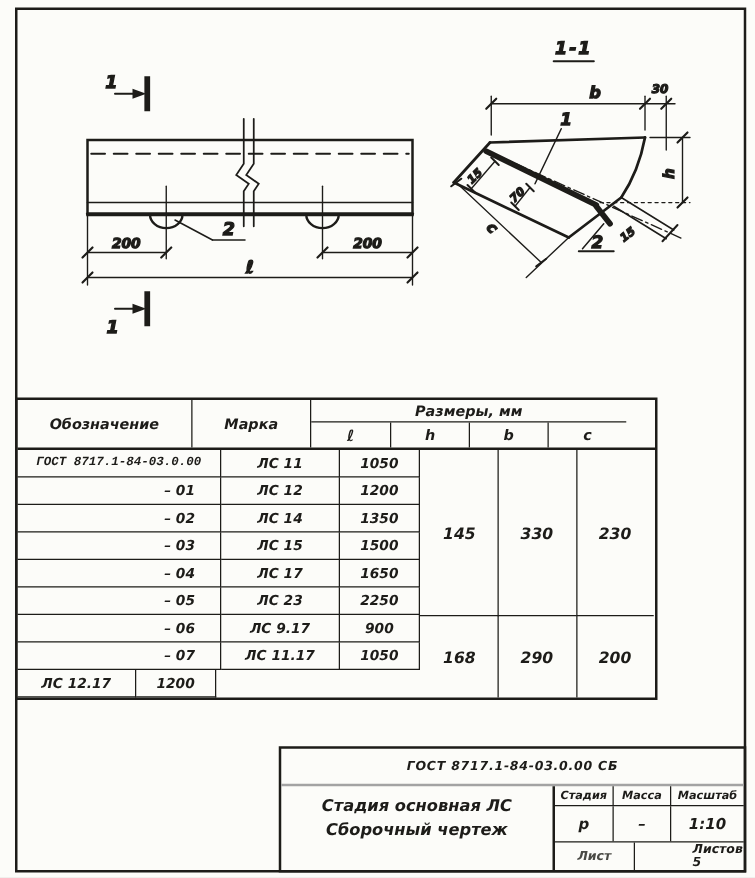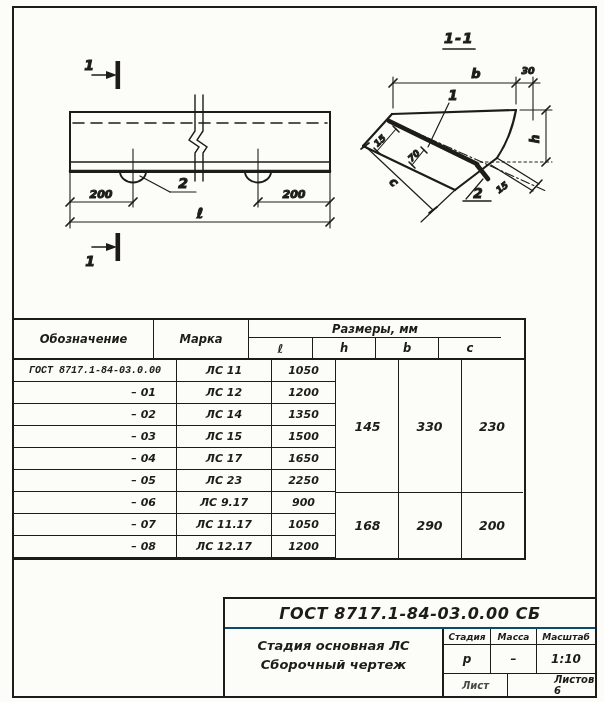--- a/index.html
+++ b/index.html
@@ -45,21 +45,21 @@
   .m-c { left:448px; width:62px; border-left:1.5px solid #1d1c19; margin-left:-1.5px;}
   .g1 { top:0; height:132px; }
   .g2 { top:132px; height:66px; border-top:1.4px solid #1d1c19; }
 
   
   .title-block {
     position:absolute; left:223px; top:597px; width:374px; height:101px;
     border:2.2px solid #1d1c19; font-style:italic; font-weight:bold;
     display:flex; flex-direction:column;
   }
-  .tb-designation { height:44px; border-bottom:2px solid #0c4a6e; display:flex; align-items:center; justify-content:center; font-size:16px; letter-spacing:0.6px; }
+  .tb-designation { height:44px; border-bottom:2px solid #a3a3a3; display:flex; align-items:center; justify-content:center; font-size:10px; letter-spacing:0.6px; }
   .tb-lower { flex:1; display:flex; }
   .tb-name { width:219px; border-right:2px solid #1d1c19; text-align:center; padding-top:7px; font-size:13px; line-height:19px; }
   .tb-grid { flex:1; display:flex; flex-direction:column; }
   .tb-hdr { height:16px; display:flex; border-bottom:1.4px solid #1d1c19; }
   .tb-hdr div { border-right:1.4px solid #1d1c19; display:flex; align-items:center; justify-content:center; font-size:9px; }
   .tb-hdr div:last-child { border-right:none; }
   .tb-vals { height:29px; display:flex; border-bottom:1.4px solid #1d1c19; }
   .tb-vals div { border-right:1.4px solid #1d1c19; display:flex; align-items:center; justify-content:center; font-size:12px; }
   .tb-vals div:last-child { border-right:none; }
   .w1 { width:47px; } .w2 { width:46px; } .w3 { flex:1; }
@@ -264,21 +264,20 @@
         <div class="tcell designation">– 06</div>
         <div class="tcell mark">ЛС 9.17</div>
         <div class="tcell len">900</div>
       </div>
       <div class="trow">
         <div class="tcell designation">– 07</div>
         <div class="tcell mark">ЛС 11.17</div>
         <div class="tcell len">1050</div>
       </div>
       <div class="trow">
-        <div class="tcell designation">– 08</div>
         <div class="tcell mark">ЛС 12.17</div>
         <div class="tcell len">1200</div>
       </div>
 
       <div class="merged m-h g1">145</div>
       <div class="merged m-b g1">330</div>
       <div class="merged m-c g1">230</div>
       <div class="merged m-h g2">168</div>
       <div class="merged m-b g2">290</div>
       <div class="merged m-c g2">200</div>
@@ -298,18 +297,18 @@
           <div class="w2">Масса</div>
           <div class="w3">Масштаб</div>
         </div>
         <div class="tb-vals">
           <div class="w1">р</div>
           <div class="w2">–</div>
           <div class="w3">1:10</div>
         </div>
         <div class="tb-sheets">
           <div class="tb-sheet">Лист</div>
-          <div class="tb-sheetcount">Листов 6</div>
+          <div class="tb-sheetcount">Листов 5</div>
         </div>
       </div>
     </div>
   </div>
 </div>
 
 </body></html>

